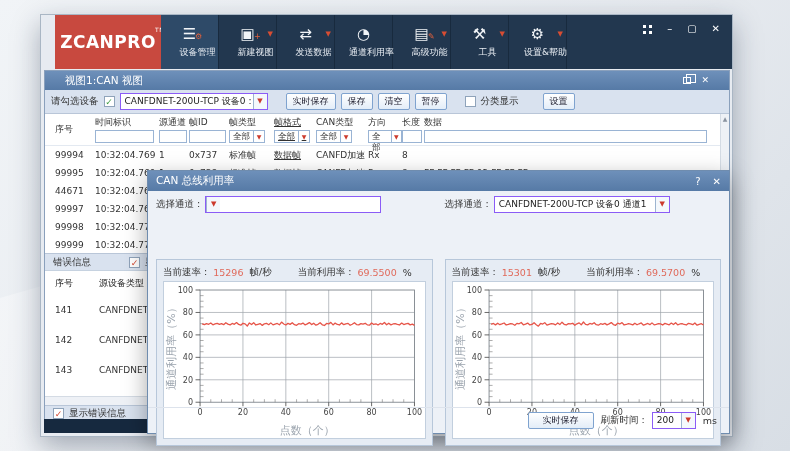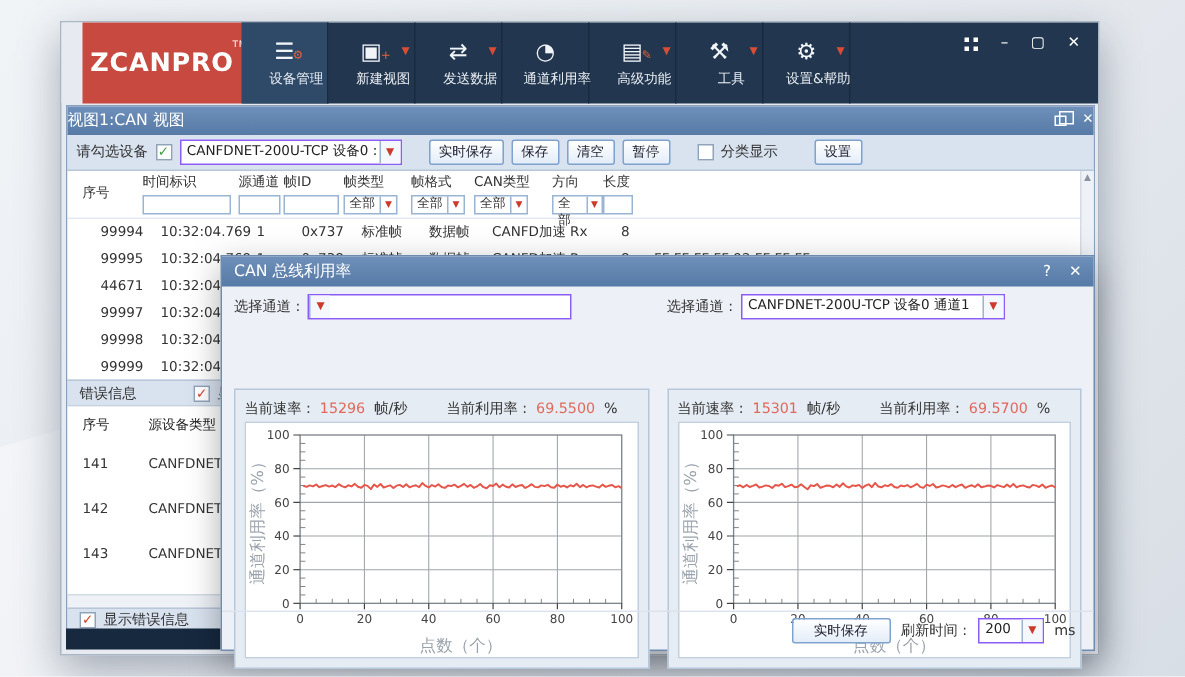--- a/index.html
+++ b/index.html
@@ -30,21 +30,21 @@
   .wc { color:#fff; font-size:10px; line-height:10px; cursor:pointer; }
   .ico-grid { position:relative; display:inline-block; width:9px; height:9px; }
   .ico-grid::before { content:""; position:absolute; left:0; top:0; width:3px; height:3px; background:#fff;
     box-shadow:6px 0 0 #fff, 0 6px 0 #fff, 6px 6px 0 #fff; }
 
   
   .view-window { position:absolute; left:3px; top:55px; width:686px; height:350px;
     background:#ffffff; border:1px solid #8aa0bc; }
   .vw-titlebar { position:absolute; left:0; top:0; right:0; height:19px;
     background:linear-gradient(#6e90ba,#567aa6); color:#fff; font-size:10.5px; line-height:19px;
-    padding:0 0; display:flex; justify-content:space-between; align-items:center; }
+    padding:0 20px; display:flex; justify-content:space-between; align-items:center; }
   .vw-ticons { display:flex; gap:10px; align-items:center; }
   .ico-float { position:relative; display:inline-block; width:8px; height:7px; border:1px solid #fff; background:transparent; }
   .ico-float::before { content:""; position:absolute; left:2px; top:-4px; width:8px; height:7px; border:1px solid #fff; }
   .vw-close { color:#fff; font-size:9px; cursor:pointer; }
 
   .vw-toolbar { position:absolute; left:0; top:19px; right:0; height:24px; background:#d9e2ef;
     border-bottom:1px solid #b9c6d8; display:flex; align-items:center; gap:5px; padding:0 6px; font-size:9.5px; color:#333; }
   .cb { width:11px; height:11px; background:#fff; border:1px solid #8fa3ba; font-size:9px; line-height:10px;
     text-align:center; display:inline-block; cursor:pointer; }
   .cb.green { color:#3f9e44; } .cb.red { color:#d1452f; } .cb.empty { color:transparent; }
@@ -60,22 +60,22 @@
   .thead { display:flex; height:32px; border-bottom:1px solid #e3e9f1; padding-left:10px; padding-right:10px; }
   .hcol { display:flex; flex-direction:column; justify-content:flex-start; padding-top:2px; }
   .hcol .hlbl { height:13px; line-height:13px; white-space:nowrap; }
   .hcol .hft { height:15px; display:flex; align-items:center; }
   .hcol.c0 { justify-content:center; padding-top:0; }
   .flt-input { width:92%; height:13px; border:1px solid #9ab4d4; background:#fff; }
   .fcombo { height:13px; display:inline-flex; border:1px solid #9ab4d4; background:#fff; }
   .fcombo .ft { padding:0 3px; font-size:8.5px; line-height:11px; }
   .fcombo .fa { width:11px; border-left:1px solid #9ab4d4; color:#cc3a2c; font-size:6px; line-height:11px; text-align:center; }
   .c0{width:40px;} .c1{width:64px;} .c2{width:30px;} .c3{width:40px;} .c4{width:45px;}
-  .c5{width:42px;} .c6{width:52px;} .c7{width:34px;} .c8{width:22px;} .c9{flex:1;}
-  .trow { display:flex; height:18px; line-height:18px; padding-left:10px; padding-right:10px; cursor:default;margin-left:12px; }
+  .c5{width:42px;text-decoration:underline;} .c6{width:52px;} .c7{width:34px;} .c8{width:22px;} .c9{flex:1;}
+  .trow { display:flex; height:18px; line-height:18px; padding-left:10px; padding-right:10px; cursor:default; }
   .trow div { white-space:nowrap; overflow:visible; }
   .vscroll { position:absolute; right:0; top:43px; width:9px; height:139px; background:#eef1f6; border-left:1px solid #d4dbe4; text-align:center; }
   .vscroll .arr { color:#8a93a0; font-size:6px; line-height:10px; cursor:pointer; }
 
   
   .err-header { position:absolute; left:0; top:182px; right:0; height:18px; background:#d9e2ef;
     border-top:1px solid #b9c6d8; border-bottom:1px solid #c6d2e0; display:flex; align-items:center;
     gap:5px; padding:0 8px; font-size:9.5px; color:#333; }
   .err-header .sp { width:28px; }
   .err-table { position:absolute; left:0; top:200px; right:0; height:125px; background:#fff; font-size:9px; color:#333; }
@@ -247,20 +247,26 @@
                 <span class="fcombo">
                   <span class="ft">全部</span>
                   <span class="fa">▼</span>
                 </span>
               </span>
             </div>
           <div class="hcol c8">
               <span class="hlbl">长度</span>
             <span class="hft">
                 <input class="flt-input" style="">
+              </span>
+            </div>
+          <div class="hcol c9">
+              <span class="hlbl">数据</span>
+            <span class="hft">
+                <input class="flt-input" style="width: 96%;">
               </span>
             </div>
         </div>
         <div id="main-rows">
             <div class="trow">
               <div class="c0">99994</div>
               <div class="c1">10:32:04.769</div>
               <div class="c2">1</div>
               <div class="c3">0x737</div>
               <div class="c4">标准帧</div>

